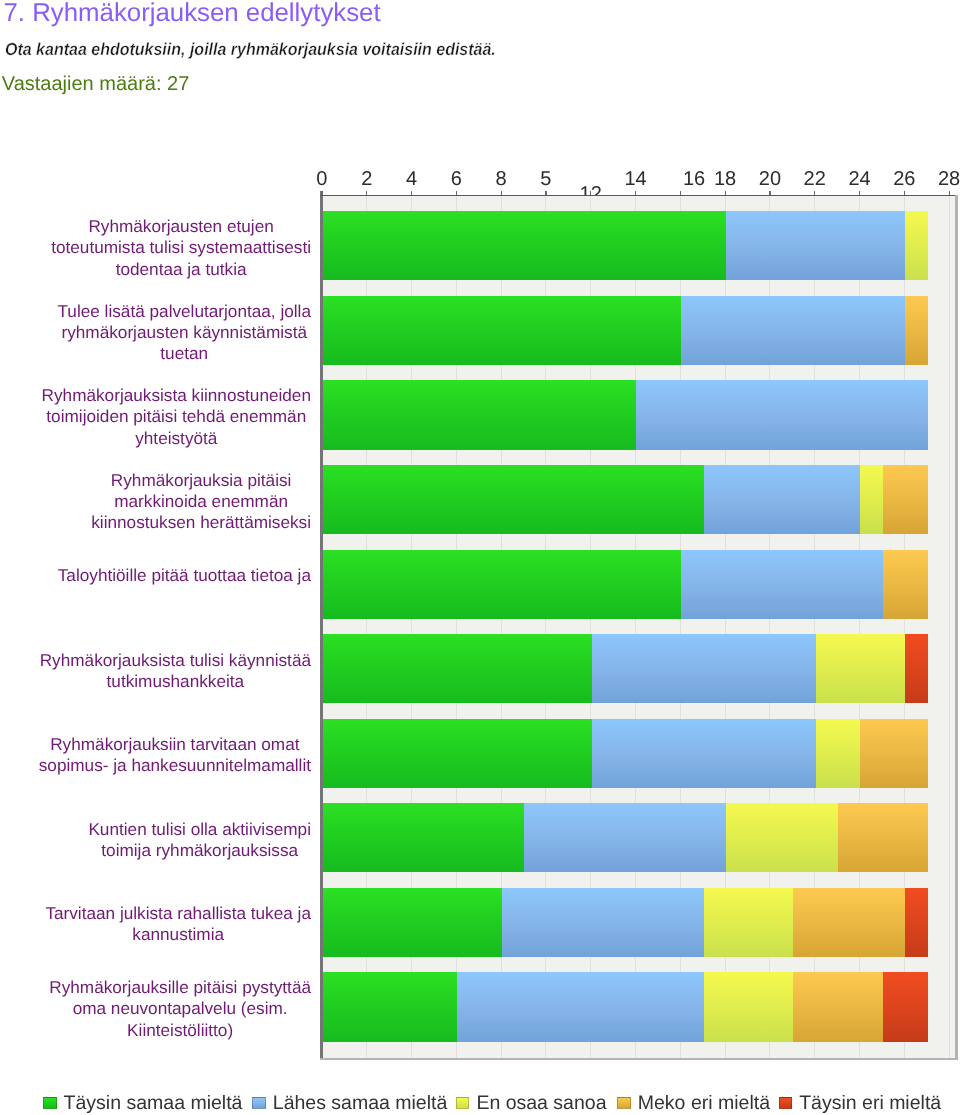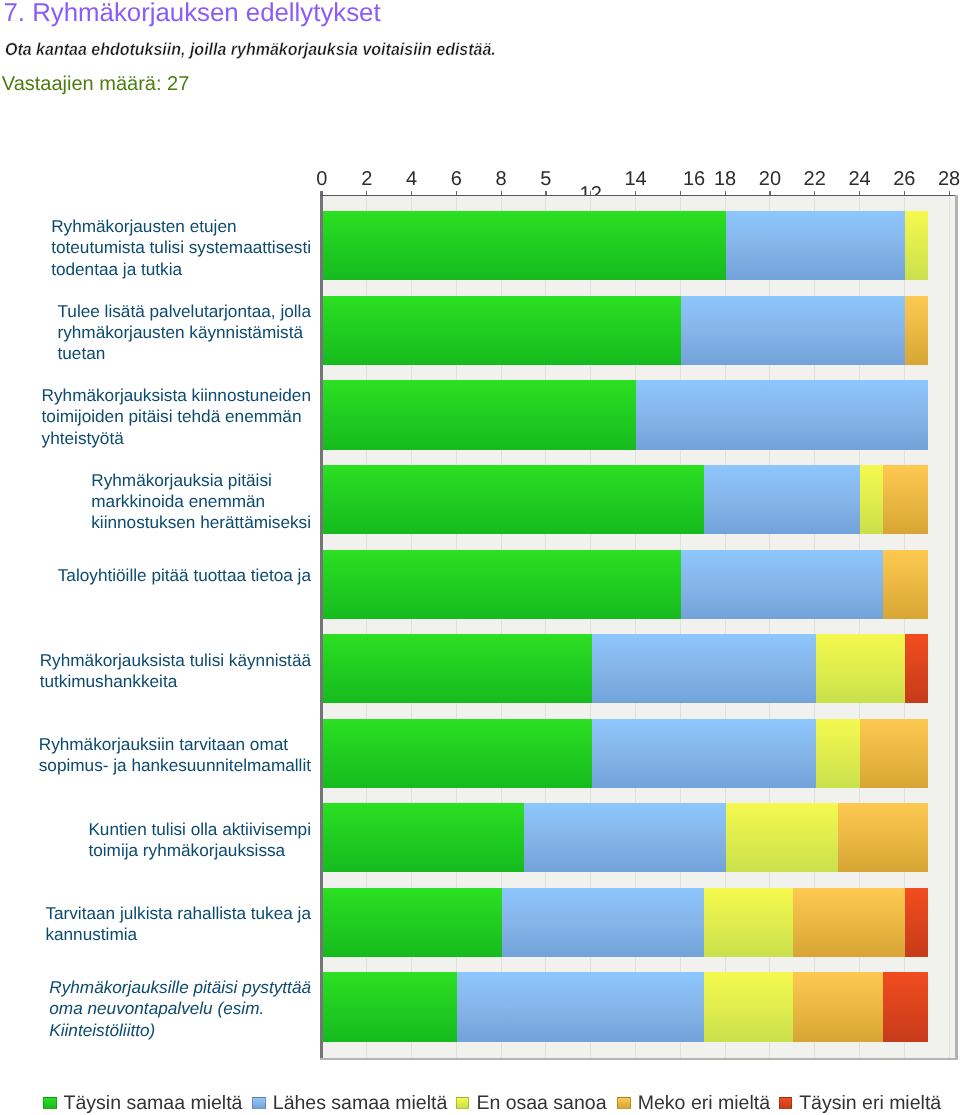--- a/index.html
+++ b/index.html
@@ -20,21 +20,21 @@
   #frame-left{position:absolute;left:320.4px;top:191.2px;width:2.6px;height:868.6px;background:#757577;}
   #frame-right{position:absolute;left:955.4px;top:194.6px;width:2.2px;height:865.2px;background:#b2b3b1;}
   #frame-bottom{position:absolute;left:320.4px;top:1057.8px;width:637.1px;height:2.1px;background:#b4b5b3;}
   .vgrid{position:absolute;top:0;bottom:0;width:1px;background:#e0e1de;}
   .tick{position:absolute;width:1.3px;height:4.4px;background:#6b6b6d;top:-5.4px;}
   .ticklabel{position:absolute;font-size:20px;color:#2d2d2d;text-align:center;
              transform:translateX(-50%);white-space:nowrap;line-height:20px;}
   .bar{position:absolute;height:69.2px;}
   .seg{position:absolute;top:0;height:100%;}
   .catlabel{position:absolute;right:0px;font-size:17.2px;line-height:21.2px;
-            text-align:left;color:#0c4a6e;white-space:nowrap;}
+            text-align:center;color:#701a75;white-space:nowrap;}
   #legend{position:absolute;left:0;top:1092px;width:960px;height:22px;}
   .legitem{position:absolute;top:0;height:22px;white-space:nowrap;font-size:19.5px;line-height:22px;color:#333;}
   .swatch{position:absolute;top:4.5px;left:0;width:13.6px;height:12.8px;box-sizing:border-box;border:1px solid rgba(0,0,0,0.22);}
   .legtext{position:absolute;left:20.6px;top:0;}
 </style>
 </head>
 <body>
 
 <div id="page">
   <div class="title">7. Ryhmäkorjauksen edellytykset</div>
@@ -90,21 +90,21 @@
         <div>sopimus- ja hankesuunnitelmamallit</div>
       </div>
       <div class="catlabel" style="top: 818.69px; right: 649px;">
         <div>Kuntien tulisi olla aktiivisempi</div>
         <div>toimija ryhmäkorjauksissa</div>
       </div>
       <div class="catlabel" style="top: 903.26px; right: 649px;">
         <div>Tarvitaan julkista rahallista tukea ja</div>
         <div>kannustimia</div>
       </div>
-      <div class="catlabel" style="top: 977.23px; right: 649px; font-style: italic;">
+      <div class="catlabel" style="top: 977.23px; right: 649px;">
         <div>Ryhmäkorjauksille pitäisi pystyttää</div>
         <div>oma neuvontapalvelu (esim.</div>
         <div>Kiinteistöliitto)</div>
       </div>
     </div>
   <div id="frame-left"></div>
   <div id="plot">
       <div class="tick" style="left: 0.3px;"></div>
       <div class="vgrid" style="left: 45.2px;"></div>
       <div class="tick" style="left: 45.1px;"></div>

